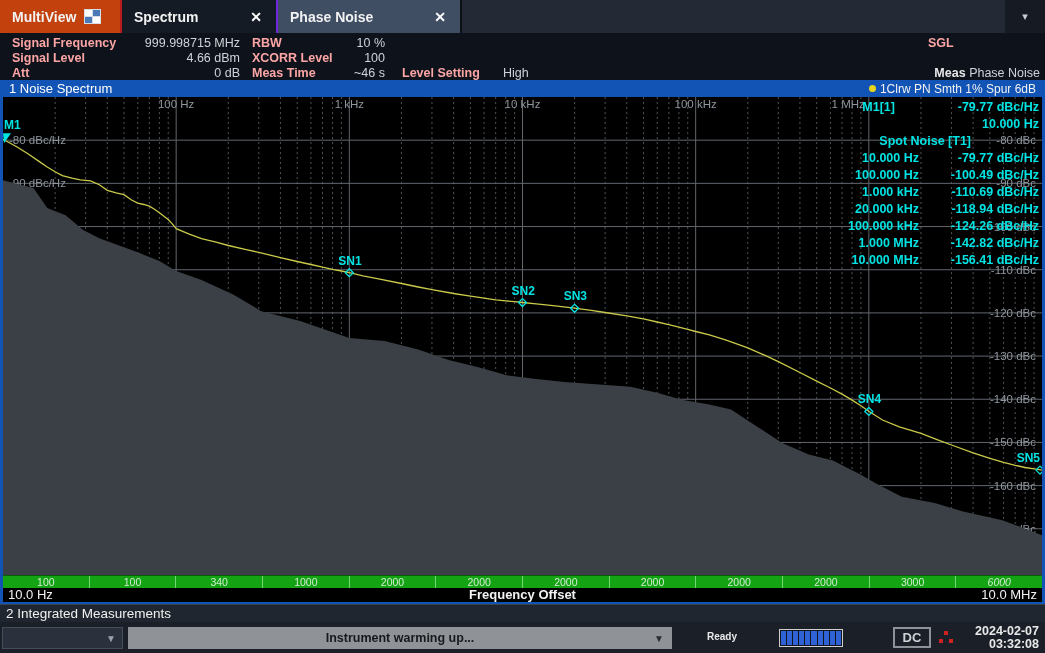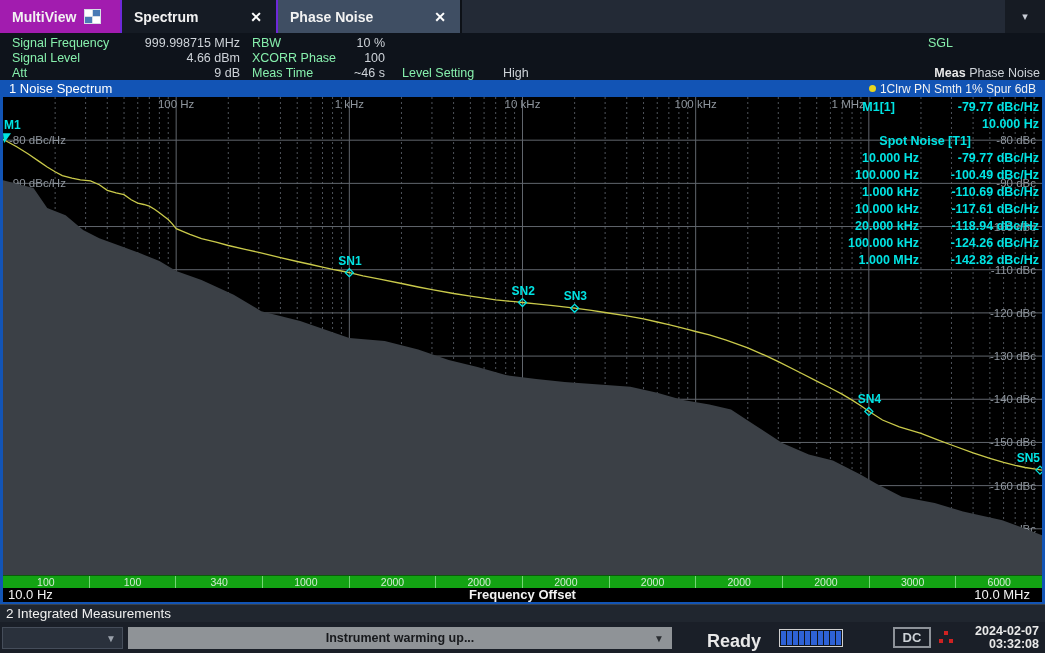--- a/index.html
+++ b/index.html
@@ -2,37 +2,37 @@
 <html><head>
 <meta charset="utf-8">
 <style>
   html,body{margin:0;padding:0;background:#10141b;}
   .screen{position:relative;width:1045px;height:653px;background:#1b212b;
     font-family:"Liberation Sans",sans-serif;color:#e8e8e8;overflow:hidden;}
 
   
   .tabbar{position:absolute;top:0;left:0;width:1045px;height:33px;background:#1b212b;display:flex;align-items:stretch;}
   .tab{display:flex;align-items:center;gap:8px;padding:0 12px;font-size:14px;font-weight:bold;color:#f2f2f2;cursor:pointer;}
-  .tab.mv{width:96px;background:#a21caf;border-right:2px solid #6d28d9;}
+  .tab.mv{width:96px;background:#c2410c;border-right:2px solid #b91c1c;}
   .tab.spec{width:130px;background:#151b24;border-right:2px solid #6d28d9;justify-content:space-between;}
   .tab.pn{width:158px;background:#3f4e63;border-right:2px solid #0d1117;justify-content:space-between;}
   .tab .close{font-size:14px;color:#ffffff;font-weight:bold;padding:0 2px;}
   .grid-icon{display:inline-grid;grid-template-columns:7px 7px;grid-template-rows:6px 6px;gap:1px;background:#d7dde6;padding:1px;}
   .grid-icon i{display:block;}
   .grid-icon i:nth-child(1){background:#ffffff;}
   .grid-icon i:nth-child(2){background:#4a7ab5;}
   .grid-icon i:nth-child(3){background:#4a7ab5;}
   .grid-icon i:nth-child(4){background:#ffffff;}
   .tab-fill{flex:1;background:#232a36;}
   .tab-menu{width:40px;background:#161b23;display:flex;align-items:center;justify-content:center;color:#c9ced6;font-size:11px;cursor:pointer;}
 
   
   .hdr{position:absolute;top:33px;left:0;width:1045px;height:47px;background:#0e131b;font-size:12.5px;}
   .hdr span{position:absolute;white-space:nowrap;line-height:14px;}
-  .hlbl{font-weight:normal;color:#86efac;}
+  .hlbl{font-weight:bold;color:#fca5a5;}
   .hval{color:#ced3d9;text-align:right;}
   .r1{top:3px;} .r2{top:18px;} .r3{top:33px;}
 
   
   .window{position:absolute;top:80px;left:0;width:1039px;height:522px;
     border-left:3px solid #1254b5;border-right:3px solid #1254b5;border-bottom:2px solid #1254b5;background:#000;}
   .titlebar{height:17px;background:#1254b5;display:flex;justify-content:space-between;align-items:center;
     font-size:13px;color:#ffffff;padding:0 6px;box-sizing:border-box;}
   .trace-info{font-size:12px;display:flex;align-items:center;gap:4px;color:#f2f2f2;}
   .trace-dot{width:7px;height:7px;border-radius:50%;background:#e8d51e;display:inline-block;}
@@ -44,40 +44,40 @@
     font-size:12.5px;font-weight:bold;line-height:17px;white-space:nowrap;}
   .mname{margin-right:32px;}
   .sn-title{padding-right:68px;}
   .sn-freq{display:inline-block;min-width:96px;text-align:right;margin-right:8px;}
   .sn-val{display:inline-block;min-width:112px;text-align:right;}
 
   
   .segbar{display:flex;width:1039px;height:13px;background:#13a313;box-sizing:border-box;border-top:1px solid #0a5c0a;}
   .segcell{flex:1;display:flex;align-items:center;justify-content:center;
     font-size:10.5px;color:#d2ecd2;border-right:1px solid #74d774;box-sizing:border-box;}
-  .segcell:last-child{border-right:none;}
+  .segcell:last-child{border-right:none;font-style:italic;}
 
   
   .axisbar{position:relative;width:1039px;height:14px;background:#000;font-size:13px;color:#f2f2f2;}
   .axisbar .axl{position:absolute;left:5px;top:-1px;}
   .axisbar .axc{position:absolute;left:0;right:0;text-align:center;top:-1px;font-weight:bold;}
-  .axisbar .axr{position:absolute;right:12px;top:-1px;text-align:center;}
+  .axisbar .axr{position:absolute;right:5px;top:-1px;text-align:center;}
 
   
   .win2head{position:absolute;top:604px;left:0;width:1045px;height:18px;background:#20262f;
     border-top:1px solid #39434f;font-size:13.5px;color:#f0f0f0;padding-left:6px;box-sizing:border-box;line-height:18px;}
 
   
   .statusbar{position:absolute;top:622px;left:0;width:1045px;height:31px;background:#1a1f28;}
   .sb-dd1{position:absolute;left:2px;top:5px;width:121px;height:22px;background:#2a313c;border:1px solid #454d5a;box-sizing:border-box;}
   .sb-dd1 .arr{position:absolute;right:6px;top:5px;font-size:10px;color:#9aa1ab;}
   .sb-dd2{position:absolute;left:128px;top:5px;width:544px;height:22px;background:#8f9397;display:flex;align-items:center;justify-content:center;
     font-size:12.5px;font-weight:bold;color:#17191c;}
   .sb-dd2 .arr{position:absolute;right:8px;font-size:10px;color:#2a2d31;}
-  .sb-ready{position:absolute;left:707px;top:9px;font-size:18px;font-weight:bold;color:#e9e9e9;text-align:center;}
+  .sb-ready{position:absolute;left:707px;top:9px;font-size:10px;font-weight:bold;color:#e9e9e9;text-align:center;}
   .sb-prog{position:absolute;left:779px;top:7px;width:64px;height:18px;border:1px solid #cfcfcf;display:flex;gap:1px;padding:1px;box-sizing:border-box;background:#10141b;}
   .sb-prog i{flex:1;background:#2e62d6;}
   .sb-dc{position:absolute;left:893px;top:5px;width:38px;height:21px;border:2px solid #8d9299;box-sizing:border-box;
     display:flex;align-items:center;justify-content:center;font-size:13px;font-weight:bold;color:#ccd1d6;}
   .sb-lan{position:absolute;left:939px;top:9px;width:14px;height:13px;}
   .sb-lan i{position:absolute;width:4px;height:4px;background:#cf2222;}
   .sb-lan i:nth-child(1){left:5px;top:0;}
   .sb-lan i:nth-child(2){left:0;top:8px;}
   .sb-lan i:nth-child(3){left:10px;top:8px;}
   .sb-dt{position:absolute;right:6px;top:3px;text-align:right;font-size:12.5px;font-weight:bold;color:#e9e9e9;line-height:13px;}
@@ -108,25 +108,25 @@
     <div class="tab-fill"></div>
     <div class="tab-menu">▾</div>
   </div>
 
   <div class="hdr">
     <span class="hlbl r1" style="left:12px">Signal Frequency</span>
     <span class="hval r1" style="left:130px;width:110px">999.998715 MHz</span>
     <span class="hlbl r2" style="left:12px">Signal Level</span>
     <span class="hval r2" style="left:130px;width:110px">4.66 dBm</span>
     <span class="hlbl r3" style="left:12px">Att</span>
-    <span class="hval r3" style="left:130px;width:110px">9 dB</span>
+    <span class="hval r3" style="left:130px;width:110px">0 dB</span>
 
     <span class="hlbl r1" style="left:252px">RBW</span>
     <span class="hval r1" style="left:300px;width:85px">10 %</span>
-    <span class="hlbl r2" style="left:252px">XCORR Phase</span>
+    <span class="hlbl r2" style="left:252px">XCORR Level</span>
     <span class="hval r2" style="left:300px;width:85px">100</span>
     <span class="hlbl r3" style="left:252px">Meas Time</span>
     <span class="hval r3" style="left:300px;width:85px">~46 s</span>
 
     <span class="hlbl r3" style="left:402px">Level Setting</span>
     <span class="hval r3" style="left:503px">High</span>
 
     <span class="hlbl r1" style="left:928px">SGL</span>
     <span class="r3" style="right:5px;text-align:right">
       <b>Meas</b>
@@ -250,24 +250,24 @@
         </svg>
       <div class="readout">
         <div>
           <span class="mname">M1[1]</span><span class="sn-val">-79.77 dBc/Hz</span>
         </div>
         <div class="sn-val">10.000 Hz</div>
         <div class="sn-title">Spot Noise [T1]</div>
         <div><span class="sn-freq">10.000 Hz</span><span class="sn-val">-79.77 dBc/Hz</span></div>
         <div><span class="sn-freq">100.000 Hz</span><span class="sn-val">-100.49 dBc/Hz</span></div>
         <div><span class="sn-freq">1.000 kHz</span><span class="sn-val">-110.69 dBc/Hz</span></div>
-        <div><span class="sn-freq">10.000 kHz</span><span class="sn-val">-117.61 dBc/Hz</span></div>
         <div><span class="sn-freq">20.000 kHz</span><span class="sn-val">-118.94 dBc/Hz</span></div>
         <div><span class="sn-freq">100.000 kHz</span><span class="sn-val">-124.26 dBc/Hz</span></div>
         <div><span class="sn-freq">1.000 MHz</span><span class="sn-val">-142.82 dBc/Hz</span></div>
+        <div><span class="sn-freq">10.000 MHz</span><span class="sn-val">-156.41 dBc/Hz</span></div>
       </div>
     </div>
 
     <div class="segbar" id="segbar">
         <div class="segcell">100</div>
         <div class="segcell">100</div>
         <div class="segcell">340</div>
         <div class="segcell">1000</div>
         <div class="segcell">2000</div>
         <div class="segcell">2000</div>

